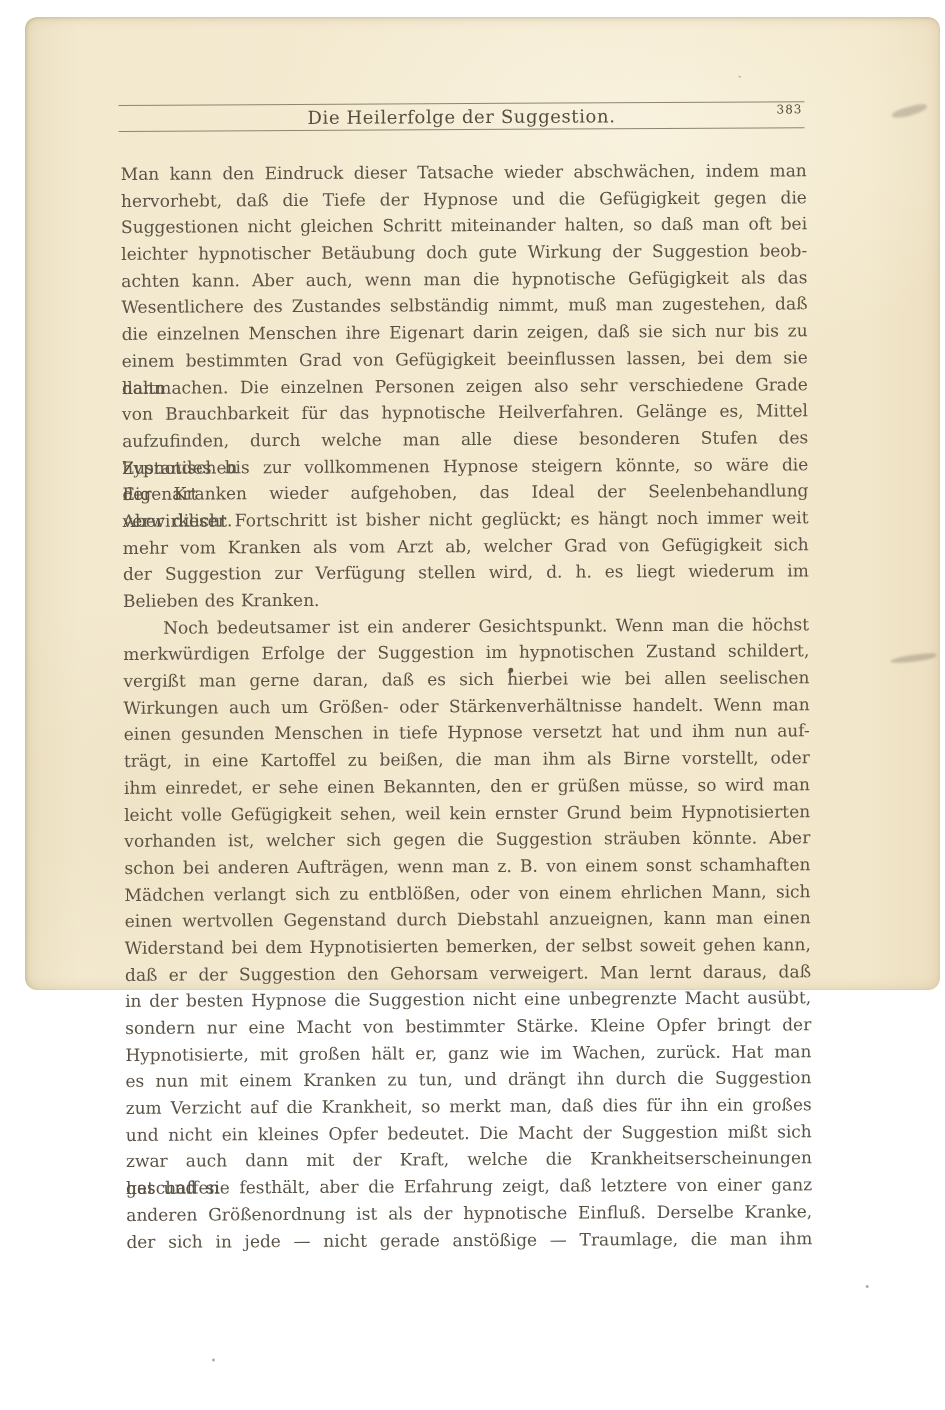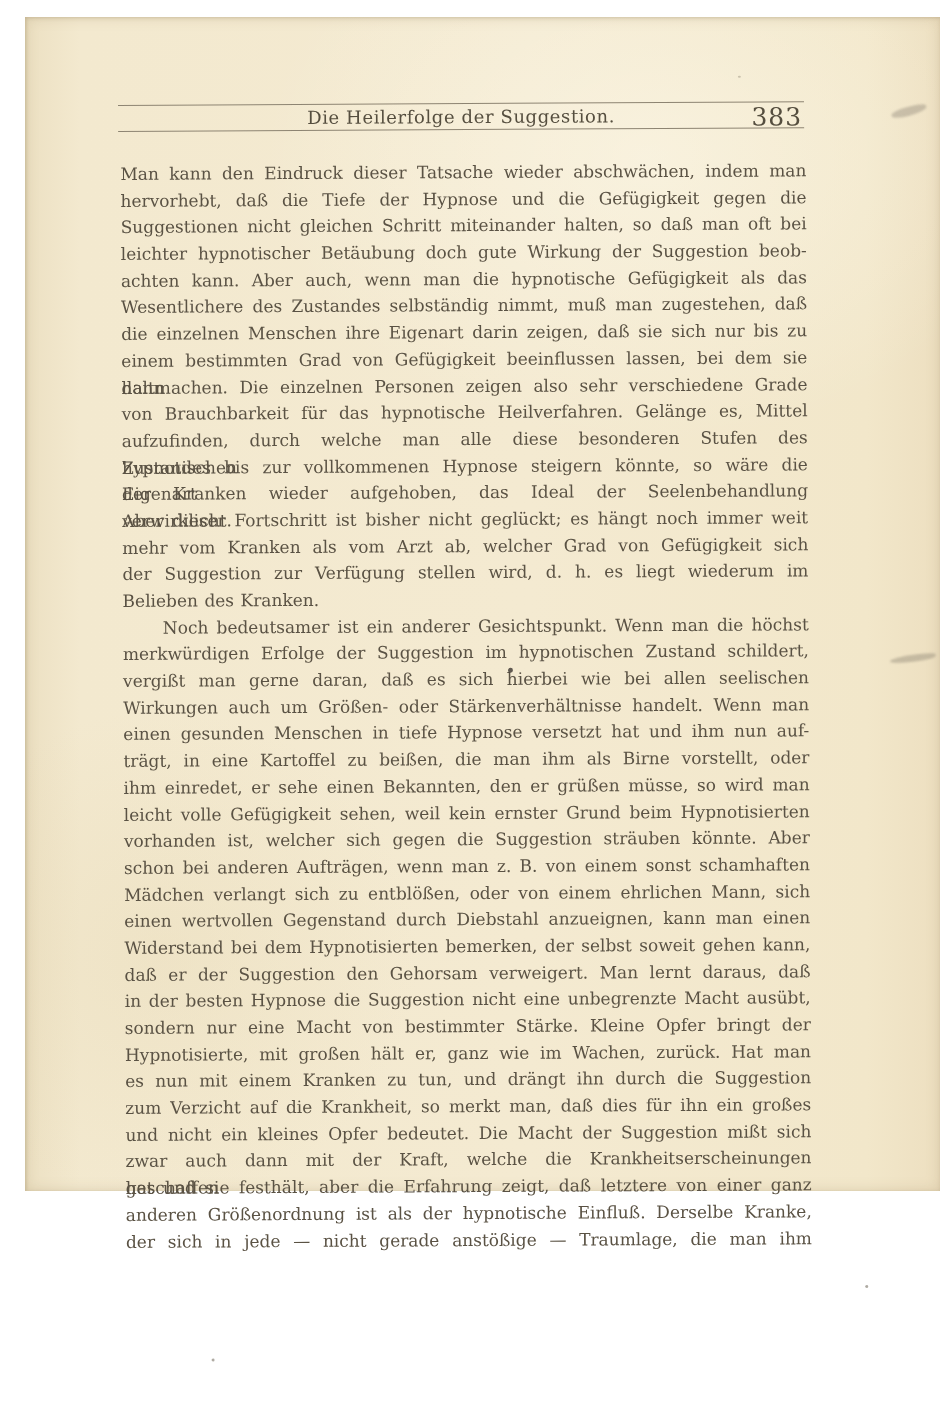--- a/index.html
+++ b/index.html
@@ -16,29 +16,30 @@
     width: 945px;
     height: 1410px;
     background: #ffffff;
   }
   
   .paper {
     position: absolute;
     left: 25px;
     top: 17px;
     width: 915px;
-    height: 1174px;
+    height: 973px;
     background:
       radial-gradient(ellipse 60% 35% at 68% 12%, rgba(255,252,240,0.45), rgba(255,252,240,0) 70%),
       radial-gradient(ellipse 40% 30% at 15% 80%, rgba(230,216,180,0.35), rgba(230,216,180,0) 70%),
       linear-gradient(90deg, #ece0c2 0%, #f3e9cf 6%, #f4ead1 55%, #f2e7ca 92%, #eddfc0 100%);
     box-shadow:
       inset 0 0 14px rgba(146,125,84,0.22),
       inset 2px 0 3px rgba(146,125,84,0.18),
       inset 0 2px 3px rgba(146,125,84,0.14);
+    border-radius: 12px;
   }
   
   .scan-content {
     position: absolute;
     left: 0; top: 0; right: 0; bottom: 0;
     transform: rotate(-0.3deg);
     transform-origin: 50% 40%;
   }
   .header-band {
     position: absolute;
@@ -55,21 +56,21 @@
     top: 2px;
     text-align: center;
     font-size: 18px;
     letter-spacing: 0.6px;
     color: #554e3f;
   }
   .page-number {
     position: absolute;
     right: 2px;
     top: 0px;
-    font-size: 25px;
+    font-size: 12px;
     letter-spacing: 1px;
     color: #554e3f;
     margin-left: 44px;
   }
   .text-block {
     position: absolute;
     left: 97px;
     top: 142px;
     width: 686px;
     color: #5a5244;

